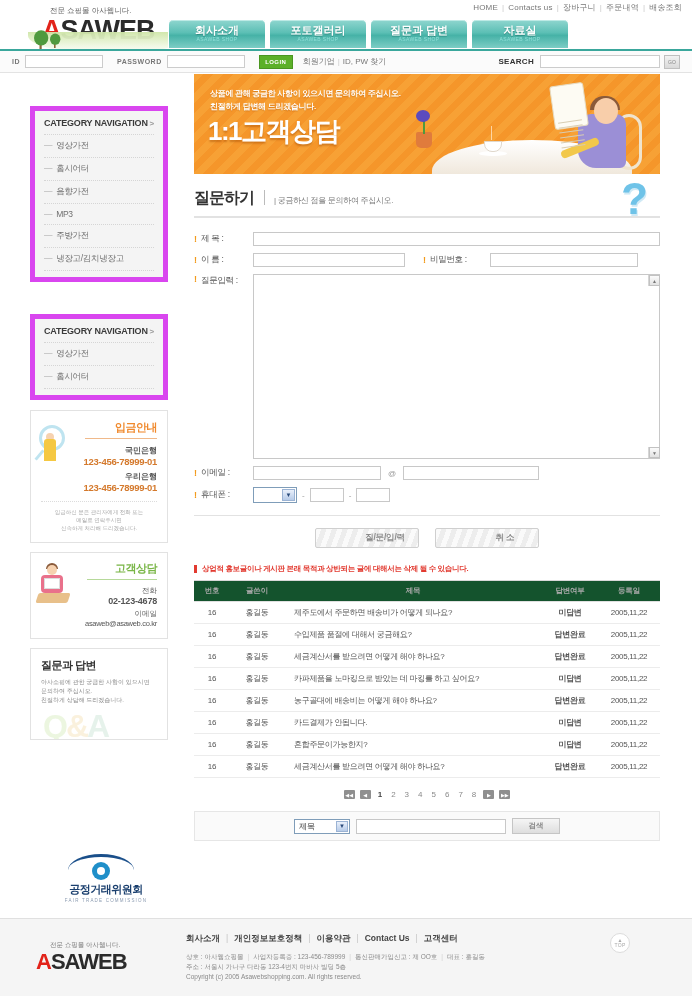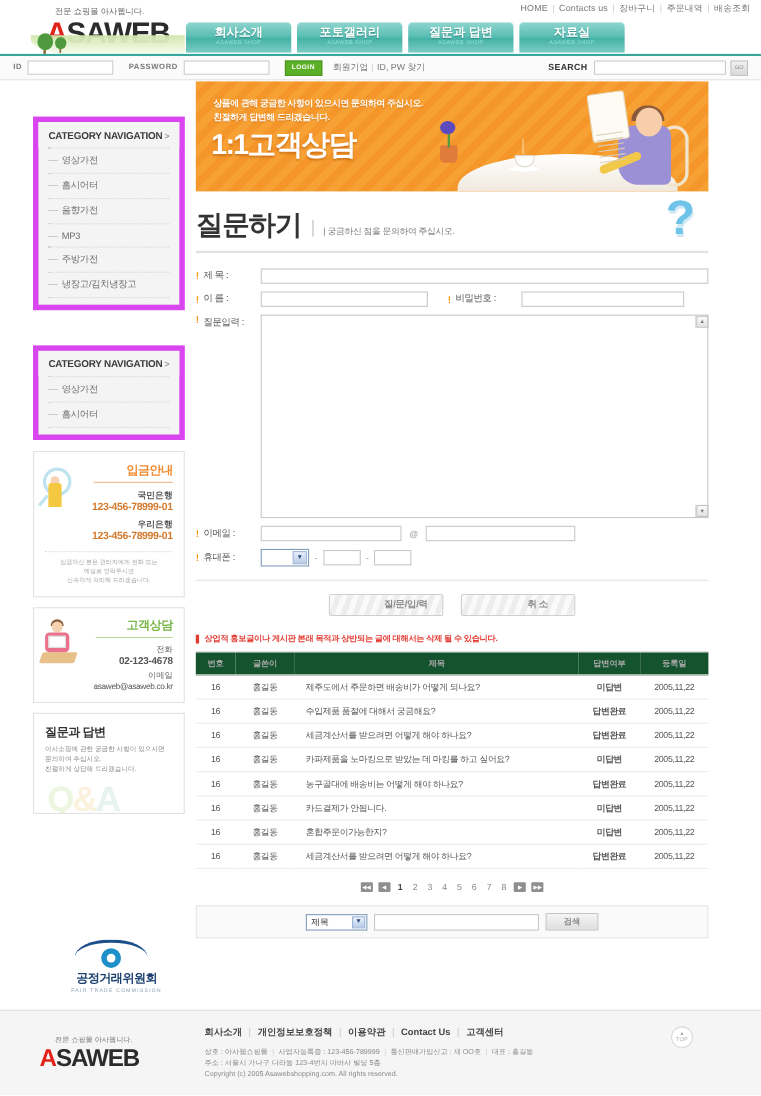--- a/index.html
+++ b/index.html
@@ -77,21 +77,21 @@
   .lb-search .s-input { width:120px; height:13px; border:1px solid #ccc; background:#fff; }
   .lb-go {
     width:16px; height:14px; margin-left:4px;
     background:linear-gradient(to bottom,#f2f2f2,#d9d9d9); border:1px solid #bfbfbf;
     font-size:5px; color:#888; display:flex; align-items:center; justify-content:center; cursor:pointer;
   }
 
   
   .body-area { position:absolute; left:0; top:74px; width:692px; }
   .sidebar { position:absolute; left:30px; top:0; width:138px; }
-  .content { position:absolute; left:178px; top:0; width:466px; }
+  .content { position:absolute; left:194px; top:0; width:466px; }
 
   
   .cat-box { background:#f4f4f4; border:5px solid #d946ef; margin-bottom:10px;margin-top:32px; }
   .cat-head {
     display:flex; align-items:center; justify-content:space-between;
     padding:7px 9px 6px; font-size:9px; font-weight:bold; color:#3b3b3b; letter-spacing:-.2px;
     background:#f4f4f4;
   }
   .cat-head .arrow { color:#999; font-size:8px; }
   .cat-list { list-style:none; margin:0; padding:0 9px 6px; }
@@ -189,21 +189,21 @@
   .banner .man-body { position:absolute; right:34px; bottom:6px; width:48px; height:54px; background:#9b8fd6; border-radius:14px 10px 6px 18px; }
   .banner .man-head { position:absolute; right:42px; bottom:50px; width:24px; height:26px; background:#f8ceaa; border-radius:50%; }
   .banner .man-hair { position:absolute; right:40px; bottom:64px; width:30px; height:14px; background:#8a5a3a; border-radius:14px 14px 0 0; }
   .banner .chair { position:absolute; right:18px; bottom:4px; width:26px; height:56px; border:3px solid #f0e4cd; border-radius:14px; }
   .banner .scroll { position:absolute; right:74px; bottom:46px; width:34px; height:44px; background:#fdfbf3; border:1px solid #e6dcc4; border-radius:3px; transform:rotate(-8deg); }
   .banner .scroll-l { position:absolute; right:78px; bottom:52px; width:24px; height:1px; background:#d8cdb2; box-shadow:0 5px 0 #d8cdb2,0 10px 0 #d8cdb2,0 15px 0 #d8cdb2,0 20px 0 #d8cdb2,0 25px 0 #d8cdb2; transform:rotate(-8deg); }
   .banner .arm { position:absolute; right:60px; bottom:22px; width:40px; height:8px; background:#f2c84b; border-radius:6px; transform:rotate(-22deg); }
 
   
   .ptitle { position:relative; margin-top:14px; padding-bottom:7px; border-bottom:2px solid #e2e2e2; }
-  .ptitle .kr { font-size:25px; font-weight:bold; color:#333; letter-spacing:-1px; }
+  .ptitle .kr { font-size:16px; font-weight:bold; color:#333; letter-spacing:-1px; }
   .ptitle .bar { display:inline-block; width:1px; height:15px; background:#bbb; margin:0 7px -2px; }
   .ptitle .desc { font-size:8px; color:#7a7a7a; letter-spacing:-.3px; }
   .ptitle .qmark {
     position:absolute; right:14px; top:-14px;
     font-size:44px; font-weight:bold; color:#6fc3e8; letter-spacing:-2px;
     text-shadow:1px 2px 0 #cfe9f5;
   }
 
   
   .form { margin-top:14px; }

